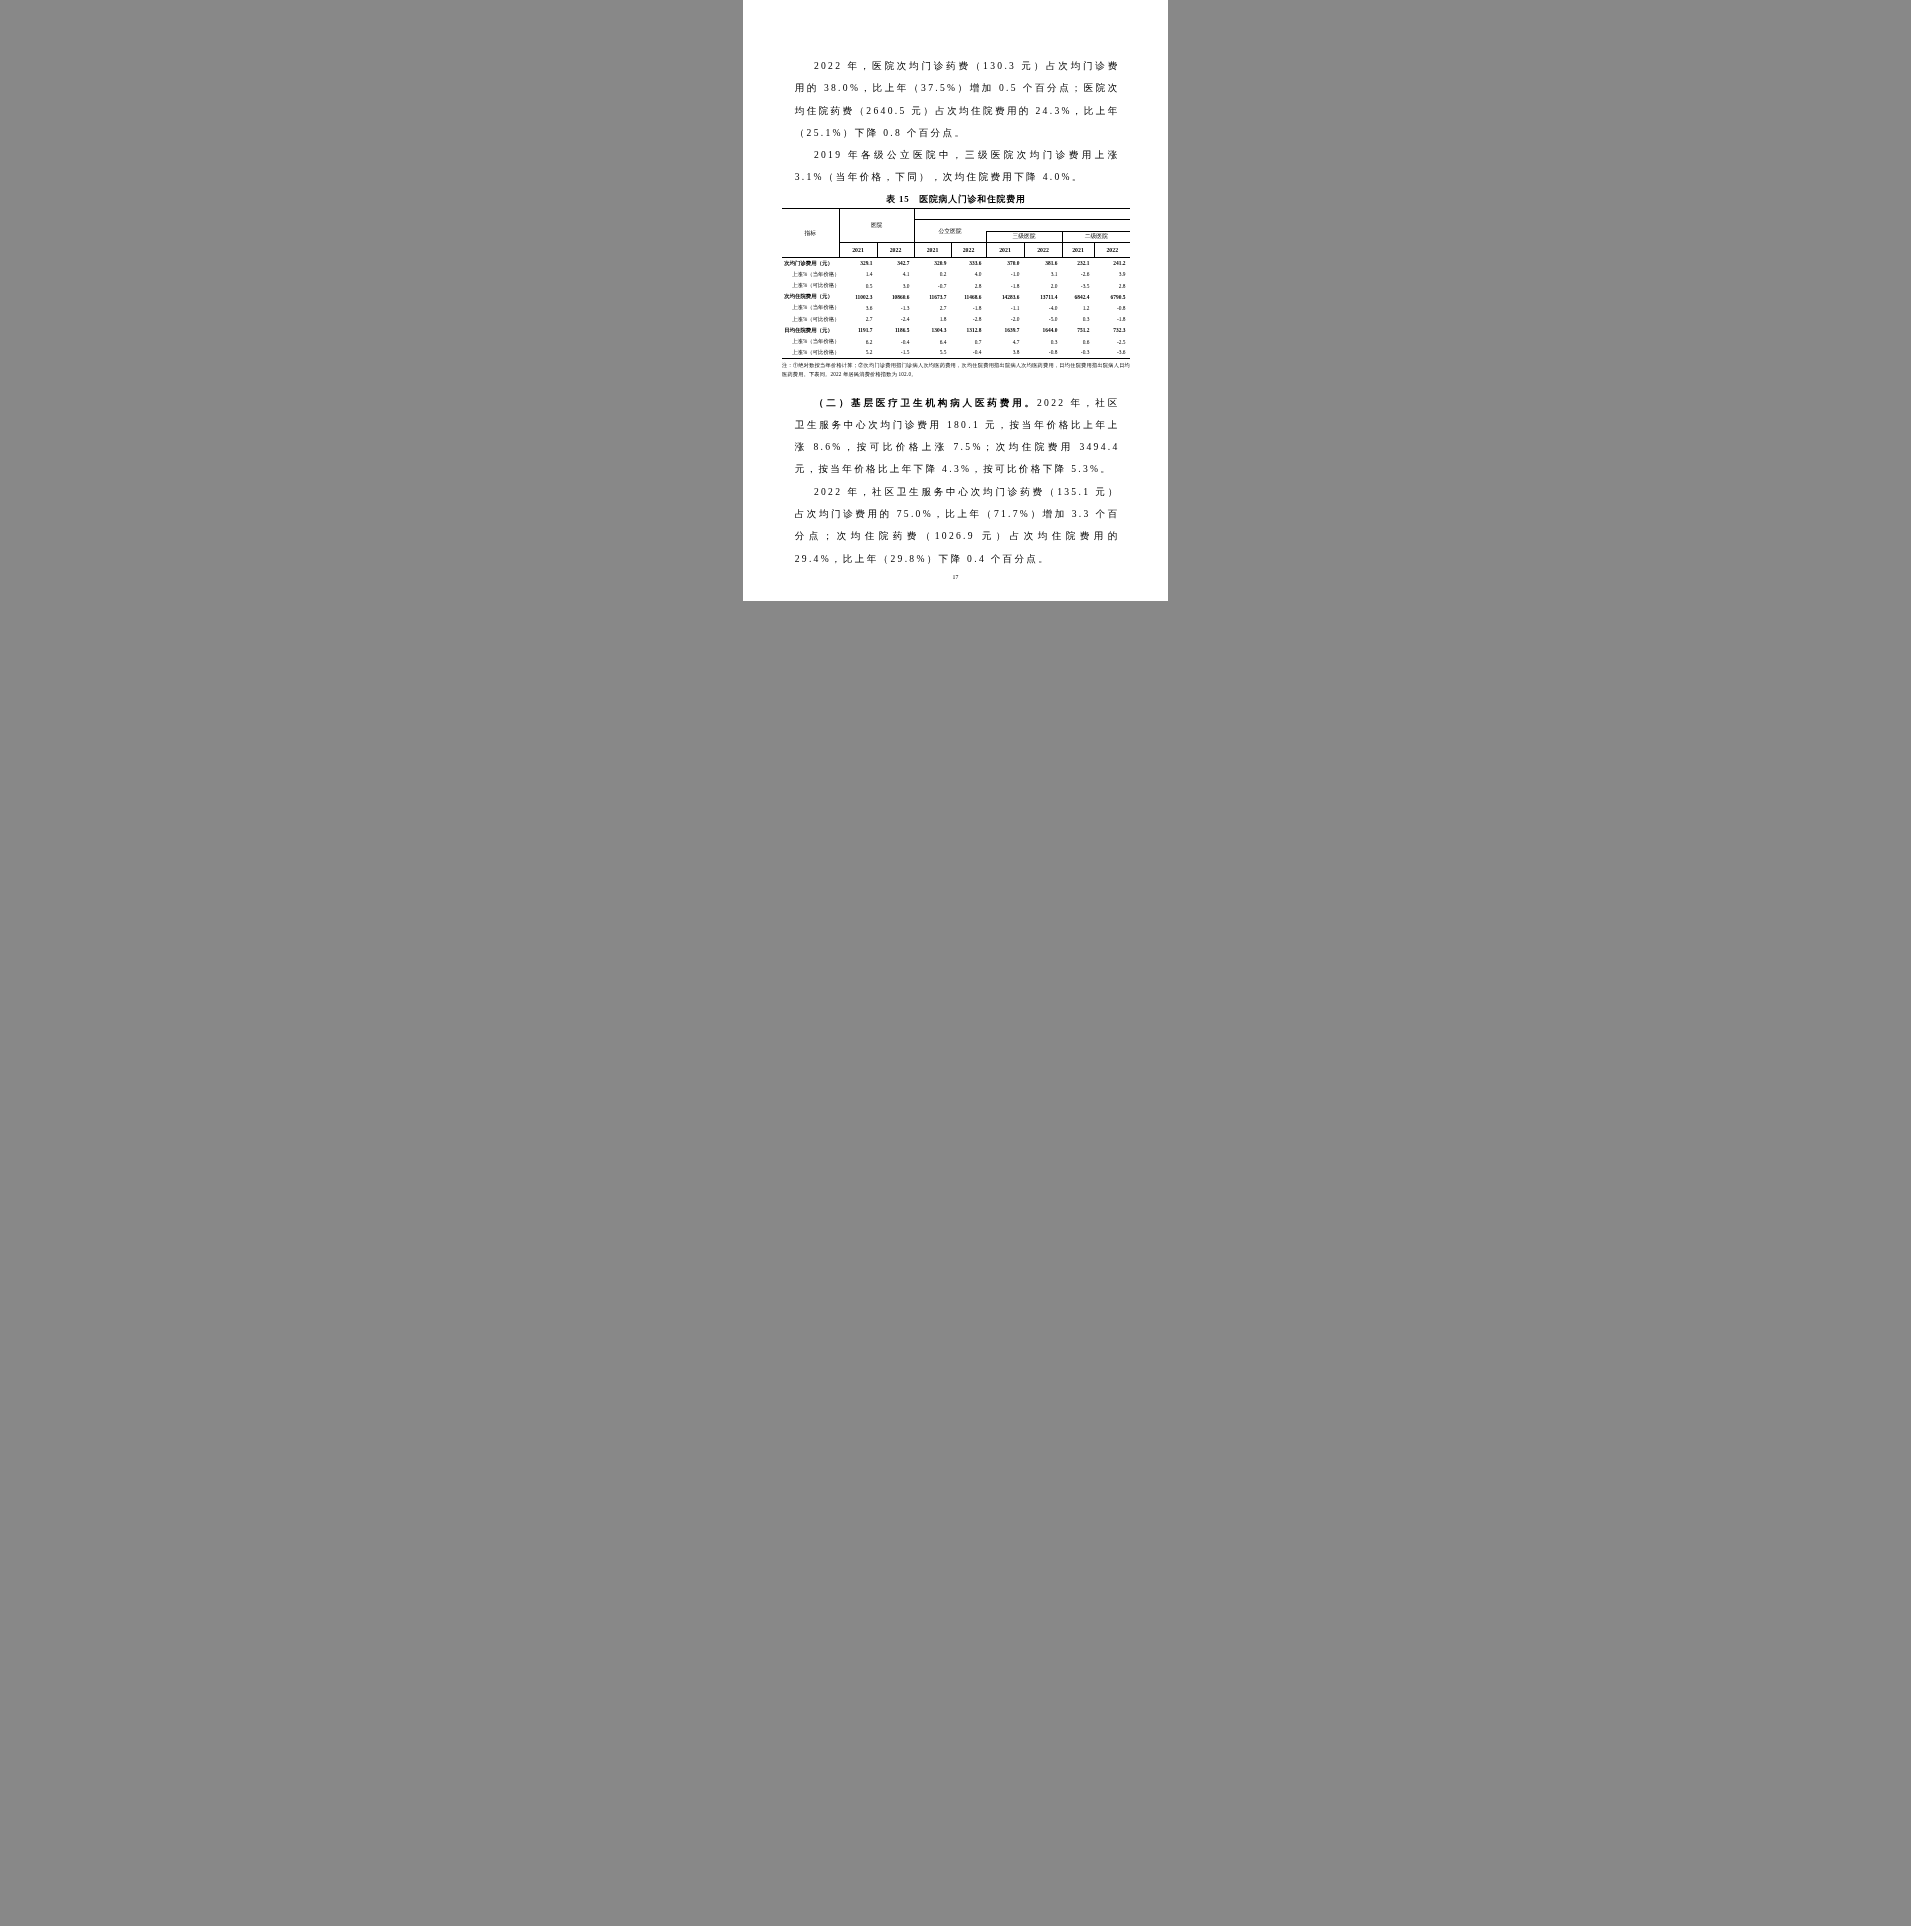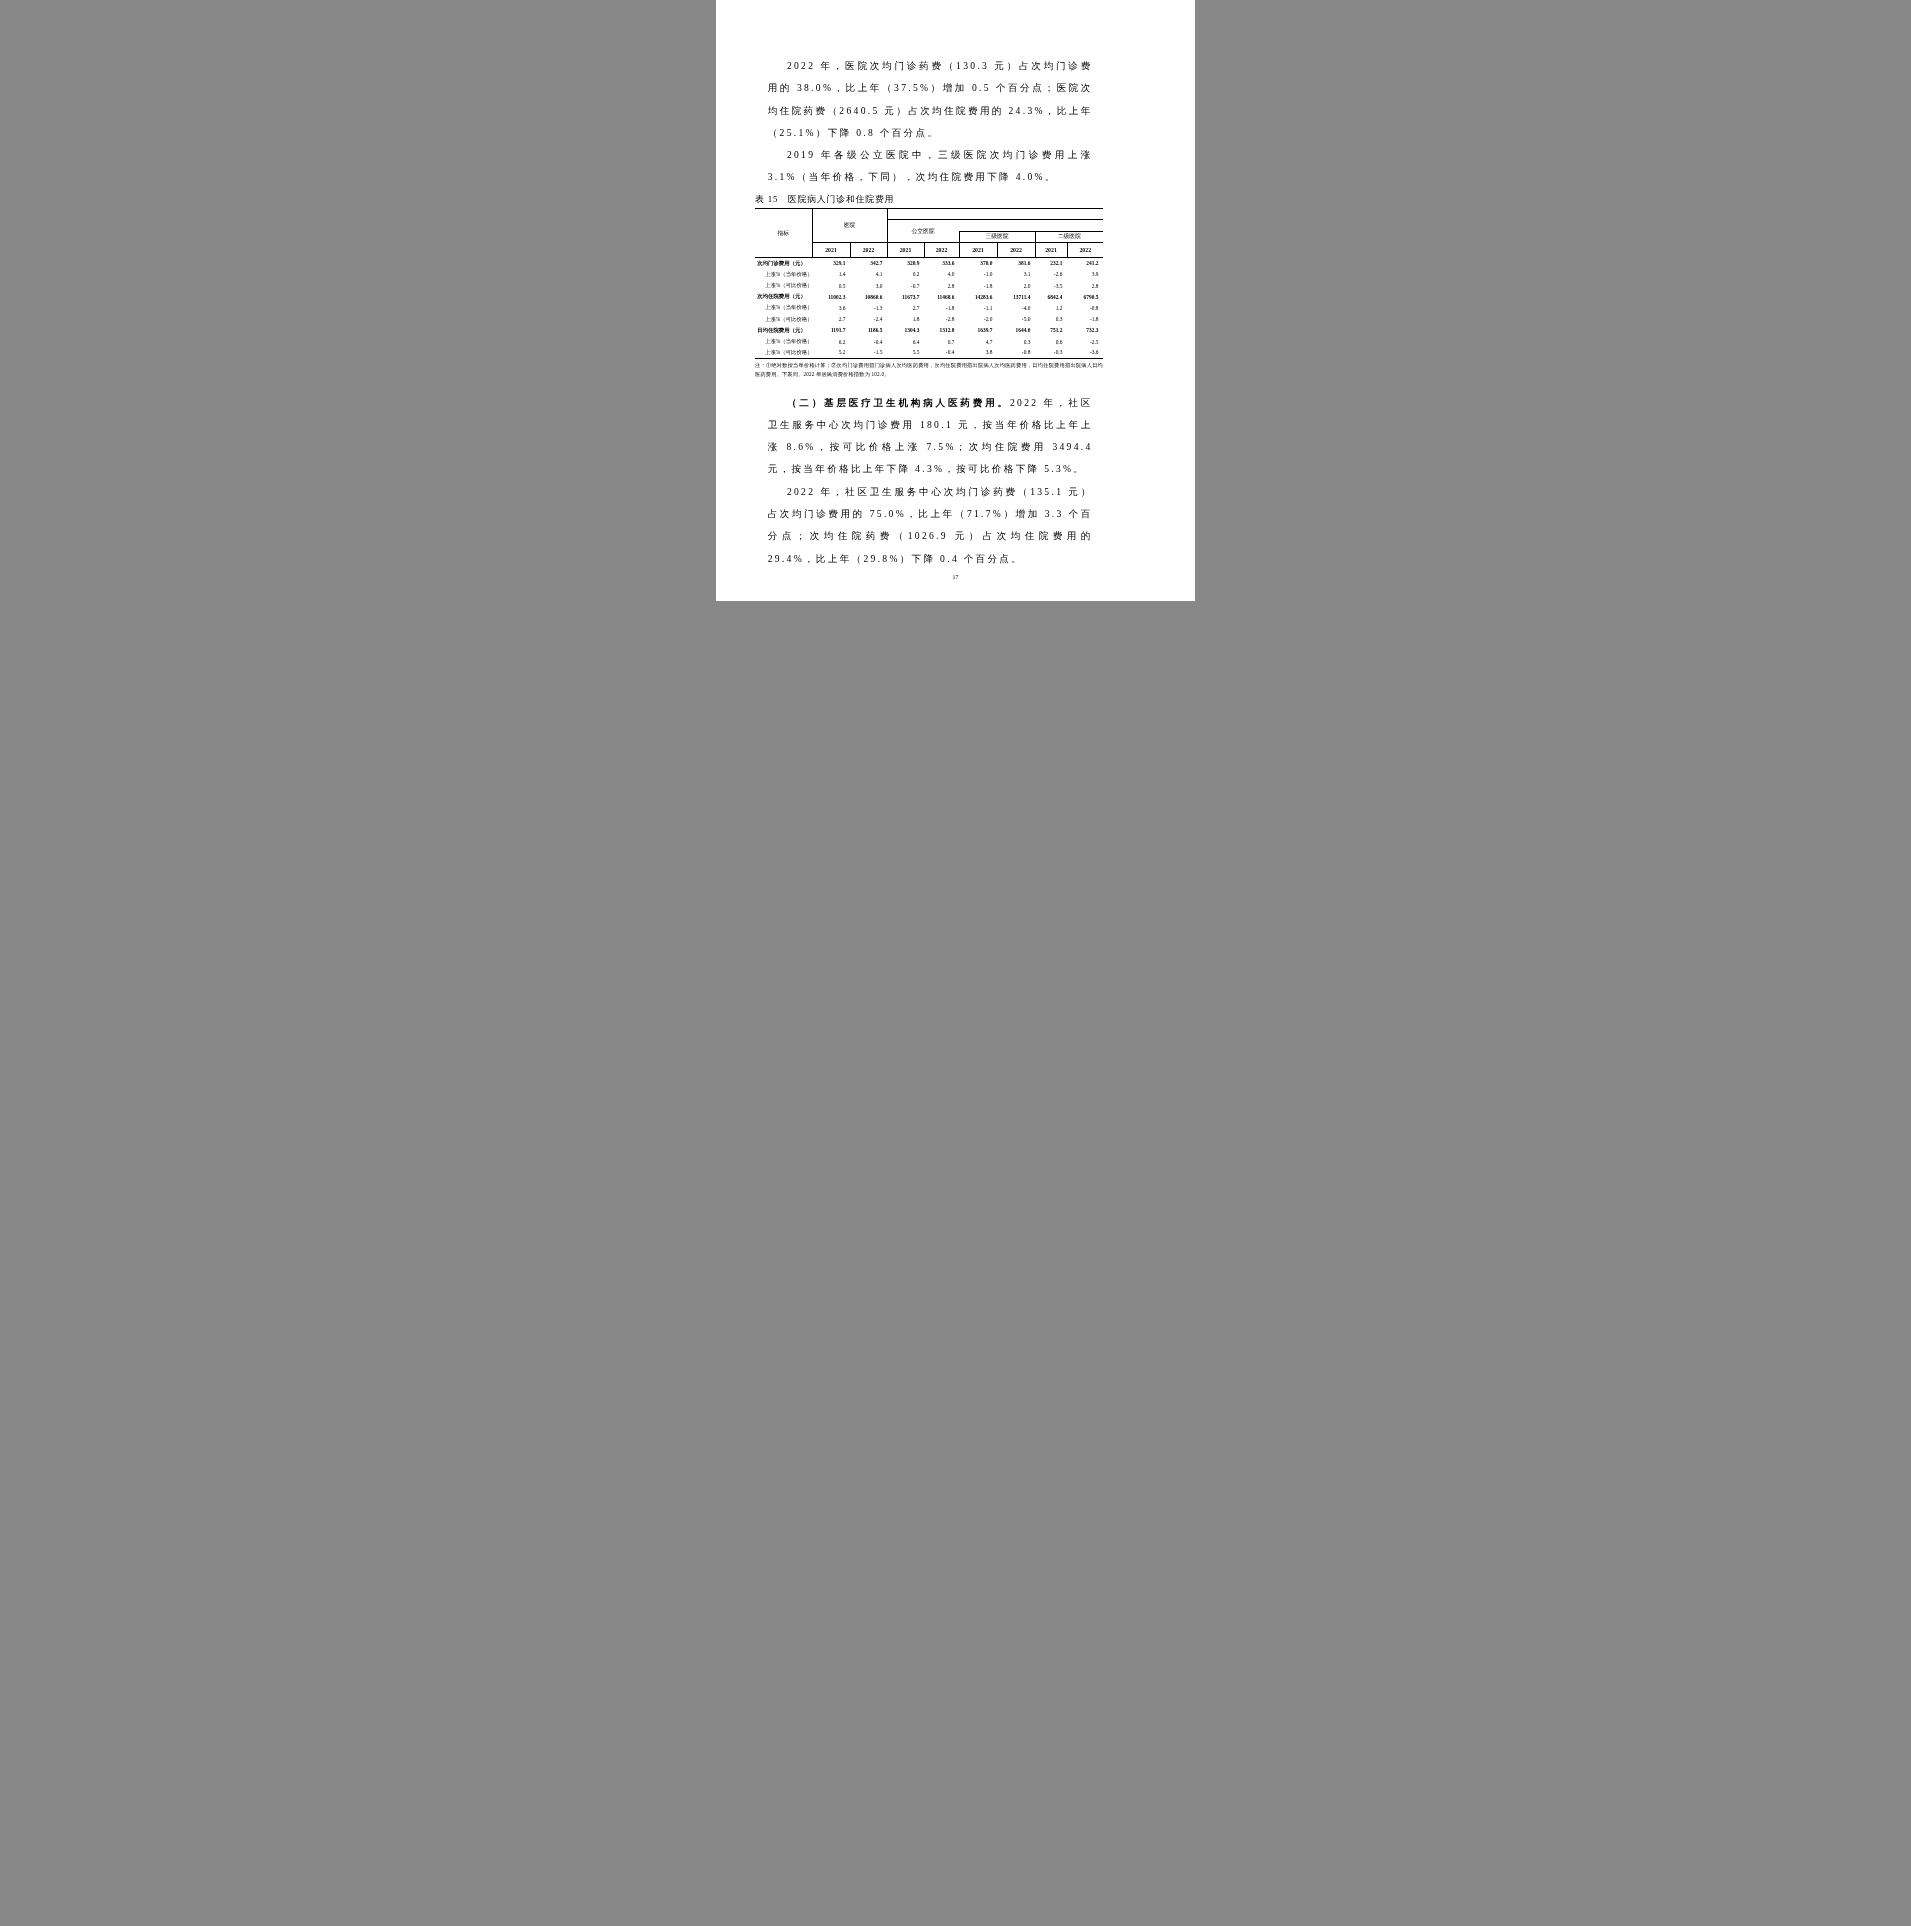--- a/index.html
+++ b/index.html
@@ -1,18 +1,18 @@
 <!DOCTYPE html>
 <html style="font-size:6.2px"><head>
 <meta charset="utf-8">
 <style>
   html,body { margin:0; padding:0; background:#888; }
   .page {
     position:relative;
-    width:479px; height:601px;
+    width:425px; height:601px;
     margin:0 auto;
     background:#ffffff;
     color:#000;
     font-family:"Liberation Serif","DejaVu Serif",serif;
     overflow:hidden;
   }
   .content { position:absolute; left:39px; top:55px; width:348px; }
 
   .body-para {
     margin:0 10.4px 0 12.7px;
@@ -21,22 +21,23 @@
     letter-spacing:2.3px;
     text-align:justify;
     text-indent:2em;
     color:#000;
   }
   .bold-run { font-weight:bold; }
 
   .table-title {
     margin:3.1px 0 0 0;
     height:14px; line-height:14px;
+    text-align:center;
     font-size:8.9px;
-    font-weight:normal;
+    font-weight:bold;
     letter-spacing:0.8px;
   }
 
   table.stat-table {
     margin-top:2.3px;
     border-collapse:collapse;
     table-layout:fixed;
     width:348px;
     border-top:1.2px solid #000;
     border-bottom:1.2px solid #000;

